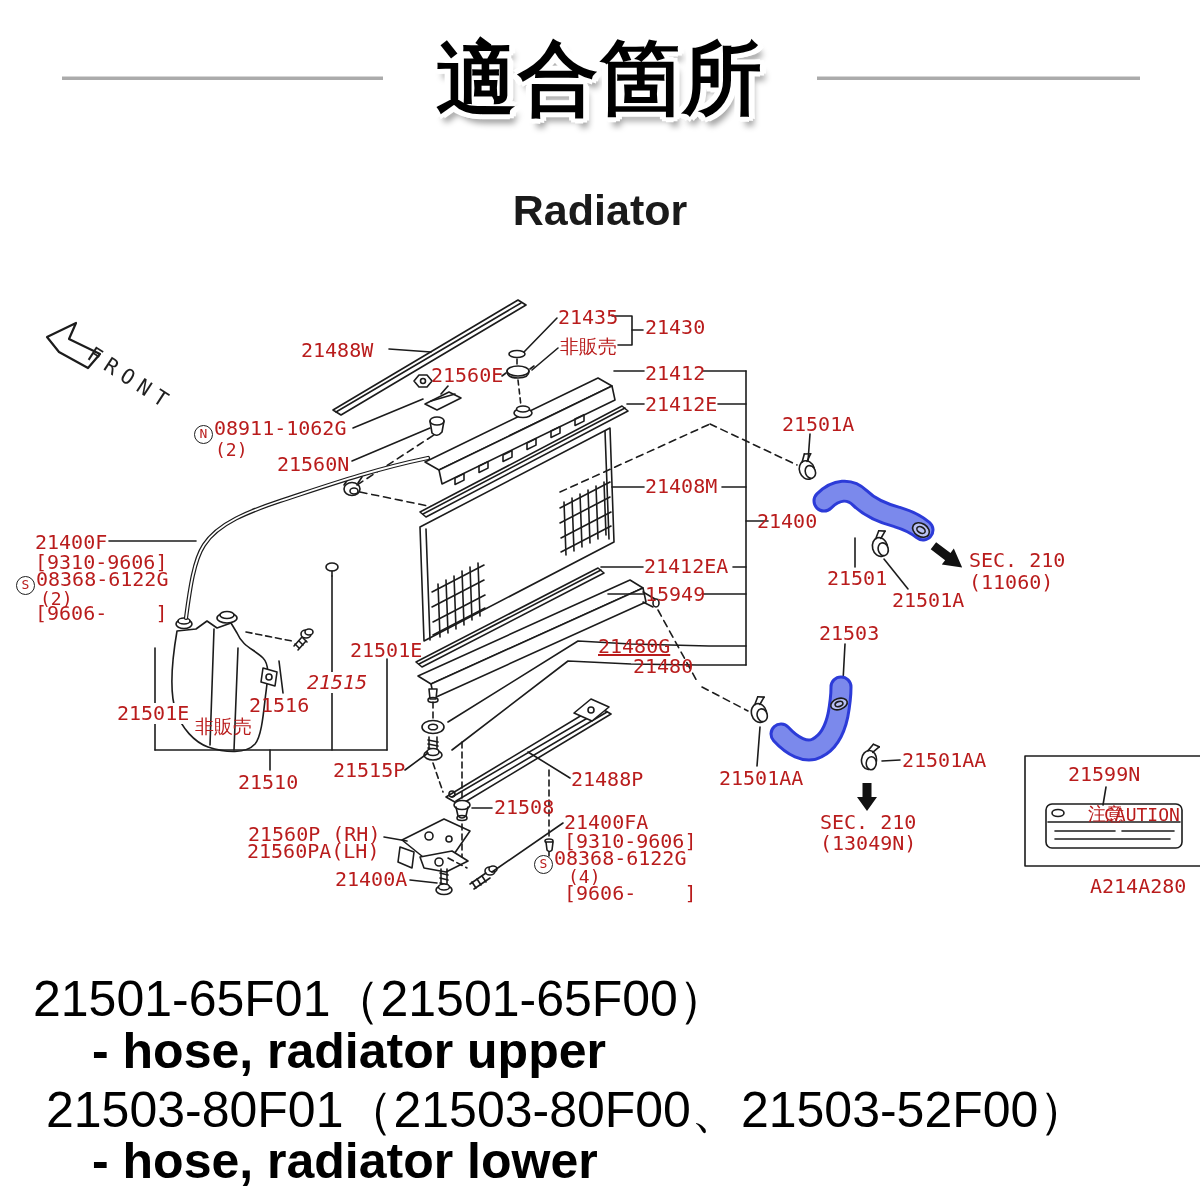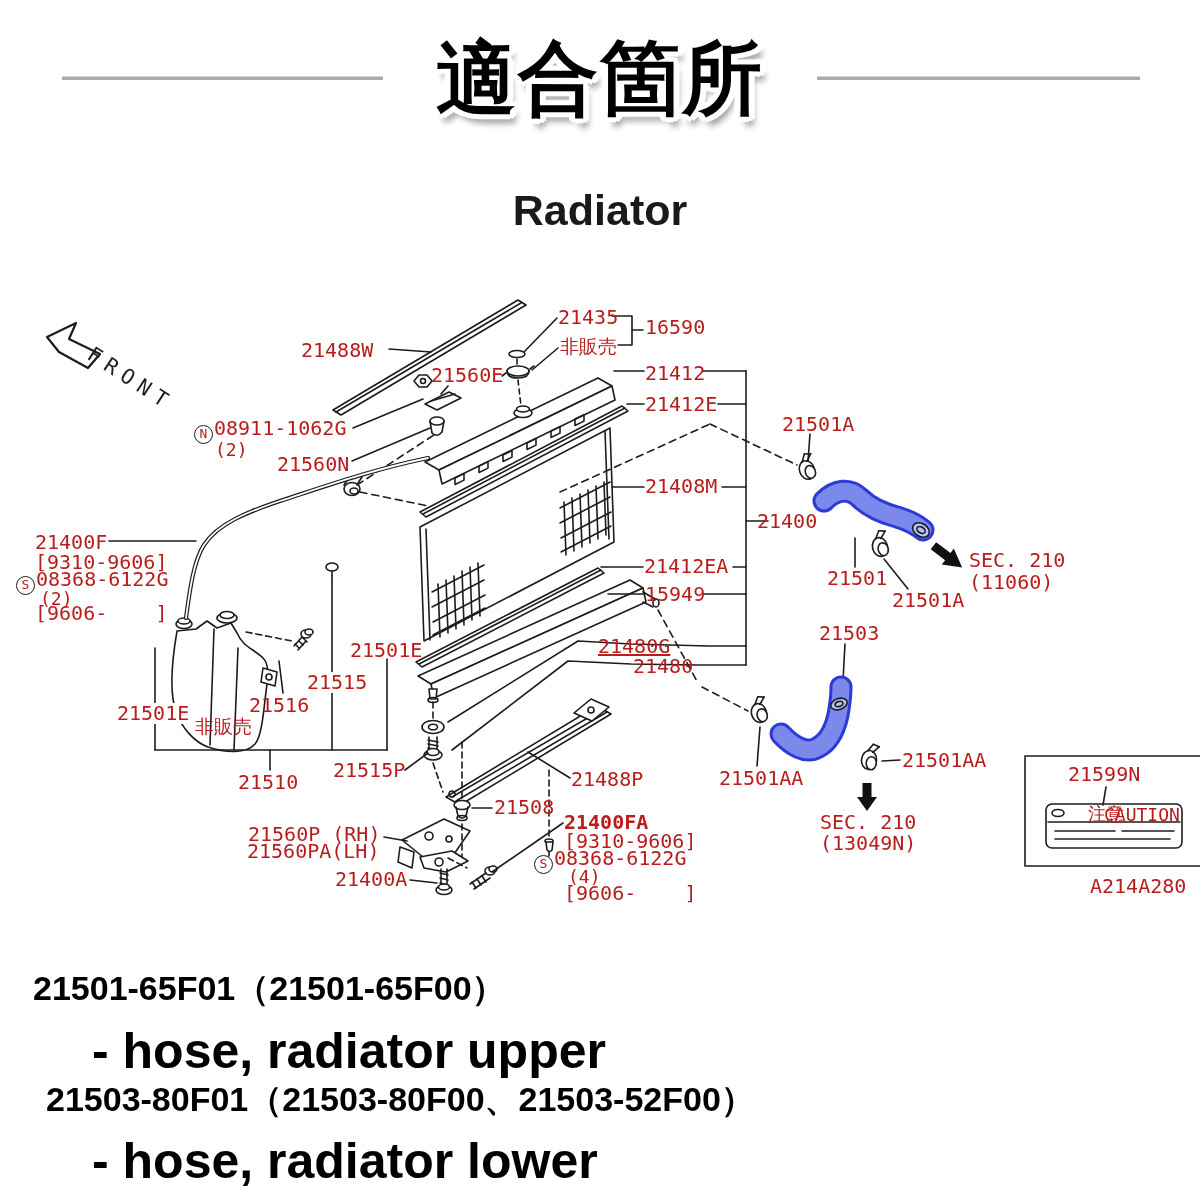--- a/index.html
+++ b/index.html
@@ -41,21 +41,21 @@
     border:1.9px solid #1f1f1f;border-radius:50%;
     font-size:13px;line-height:15px;text-align:center;
     vertical-align:-3px;margin-right:1px;
   }
   #front-label{
     left:96px;top:342px;transform:rotate(33deg);transform-origin:left top;
     font-family:"DejaVu Sans Mono","Liberation Mono",monospace;
     font-size:21px;letter-spacing:7px;color:#1f1f1f;
   }
   
-  .pnum{position:absolute;left:33px;font-size:34px;font-weight:bold;white-space:nowrap;color:#000;}
+  .pnum{position:absolute;left:33px;font-size:50px;font-weight:normal;white-space:nowrap;color:#000;}
   .pname{position:absolute;left:92px;font-size:50px;font-weight:bold;white-space:nowrap;color:#000;}
   #p0n{top:966px;} #p0d{top:1022px;} #p1n{top:1077px;margin-left:13px;} #p1d{top:1132px;}
 </style>
 </head>
 <body>
 
 <div class="abs" id="page-title">適合箇所</div>
 <div class="abs hr" id="hr-left"></div>
 <div class="abs hr" id="hr-right"></div>
 <div class="abs" id="page-subtitle">Radiator</div>
@@ -345,21 +345,21 @@
 </svg>
 
 <div id="label-layer" class="abs" style="left:0;top:0;width:1200px;height:1200px;">
     <div class="dlabel" style="left: 301px; top: 340px; text-align: right;"><span>21488W</span></div>
     <div class="dlabel" style="left: 194px; top: 418px;"><span class="pcircle">N</span><span>08911-1062G</span></div>
     <div class="dlabel" style="left: 215px; top: 441px; font-size: 18px;"><span>(2)</span></div>
     <div class="dlabel" style="left: 277px; top: 454px;"><span>21560N</span></div>
     <div class="dlabel" style="left: 431px; top: 365px;"><span>21560E</span></div>
     <div class="dlabel" style="left: 558px; top: 307px;"><span>21435</span></div>
     <div class="dlabel" style="left: 560px; top: 337px; font-size: 19px;"><span>非販売</span></div>
-    <div class="dlabel" style="left: 645px; top: 317px;"><span>16590</span></div>
+    <div class="dlabel" style="left: 645px; top: 317px;"><span>21430</span></div>
     <div class="dlabel" style="left: 645px; top: 363px;"><span>21412</span></div>
     <div class="dlabel" style="left: 645px; top: 394px;"><span>21412E</span></div>
     <div class="dlabel" style="left: 645px; top: 476px;"><span>21408M</span></div>
     <div class="dlabel" style="left: 757px; top: 511px;"><span>21400</span></div>
     <div class="dlabel" style="left: 644px; top: 556px;"><span>21412EA</span></div>
     <div class="dlabel" style="left: 645px; top: 584px;"><span>15949</span></div>
     <div class="dlabel" style="left: 598px; top: 636px; text-decoration: underline;"><span>21480G</span></div>
     <div class="dlabel" style="left: 633px; top: 656px;"><span>21480</span></div>
     <div class="dlabel" style="left: 782px; top: 414px;"><span>21501A</span></div>
     <div class="dlabel" style="left: 827px; top: 568px;"><span>21501</span></div>
@@ -372,30 +372,30 @@
     <div class="dlabel" style="left: 820px; top: 812px;"><span>SEC. 210</span></div>
     <div class="dlabel" style="left: 820px; top: 833px;"><span>(13049N)</span></div>
     <div class="dlabel" style="left: 35px; top: 532px;"><span>21400F</span></div>
     <div class="dlabel" style="left: 35px; top: 552px;"><span>[9310-9606]</span></div>
     <div class="dlabel" style="left: 16px; top: 569px;"><span class="pcircle">S</span><span>08368-6122G</span></div>
     <div class="dlabel" style="left: 40px; top: 590px; font-size: 18px;"><span>(2)</span></div>
     <div class="dlabel" style="left: 35px; top: 603px;"><span>[9606-    ]</span></div>
     <div class="dlabel bg" style="left: 115px; top: 703px;"><span>21501E</span></div>
     <div class="dlabel" style="left: 195px; top: 717px; font-size: 19px;"><span>非販売</span></div>
     <div class="dlabel" style="left: 249px; top: 695px;"><span>21516</span></div>
-    <div class="dlabel bg" style="left: 305px; top: 672px;"><span>21515</span></div>
+    <div class="dlabel bg" style="left: 305px; top: 672px; font-style: italic;"><span>21515</span></div>
     <div class="dlabel" style="left: 350px; top: 640px;"><span>21501E</span></div>
     <div class="dlabel" style="left: 238px; top: 772px;"><span>21510</span></div>
     <div class="dlabel" style="left: 333px; top: 760px;"><span>21515P</span></div>
     <div class="dlabel" style="left: 571px; top: 769px;"><span>21488P</span></div>
     <div class="dlabel" style="left: 494px; top: 797px;"><span>21508</span></div>
     <div class="dlabel" style="left: 248px; top: 824px;"><span>21560P (RH)</span></div>
     <div class="dlabel" style="left: 247px; top: 841px;"><span>21560PA(LH)</span></div>
     <div class="dlabel" style="left: 335px; top: 869px;"><span>21400A</span></div>
-    <div class="dlabel" style="left: 564px; top: 812px; font-weight: bold;"><span>21400FA</span></div>
+    <div class="dlabel" style="left: 564px; top: 812px;"><span>21400FA</span></div>
     <div class="dlabel" style="left: 564px; top: 831px;"><span>[9310-9606]</span></div>
     <div class="dlabel" style="left: 534px; top: 848px;"><span class="pcircle">S</span><span>08368-6122G</span></div>
     <div class="dlabel" style="left: 568px; top: 868px; font-size: 18px;"><span>(4)</span></div>
     <div class="dlabel" style="left: 564px; top: 883px;"><span>[9606-    ]</span></div>
     <div class="dlabel" style="left: 1068px; top: 764px;"><span>21599N</span></div>
     <div class="dlabel" style="left: 1088px; top: 805px; font-size: 18px;"><span>注意</span></div>
     <div class="dlabel" style="left: 1104px; top: 806px; font-size: 18px;"><span>CAUTION</span></div>
     <div class="dlabel" style="left: 1090px; top: 876px; text-align: right;"><span>A214A280</span></div>
   </div>
 <div class="abs" id="front-label">FRONT</div>

